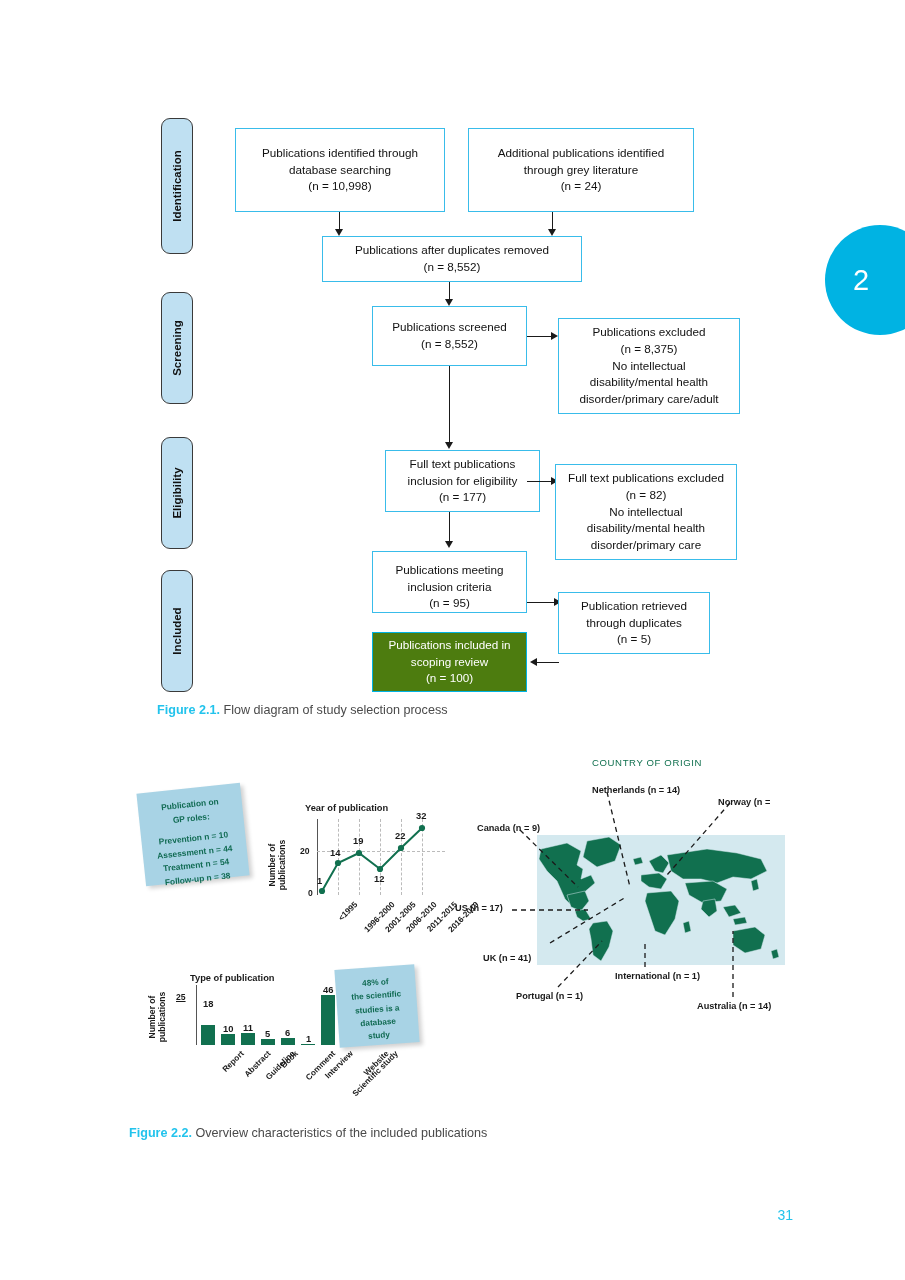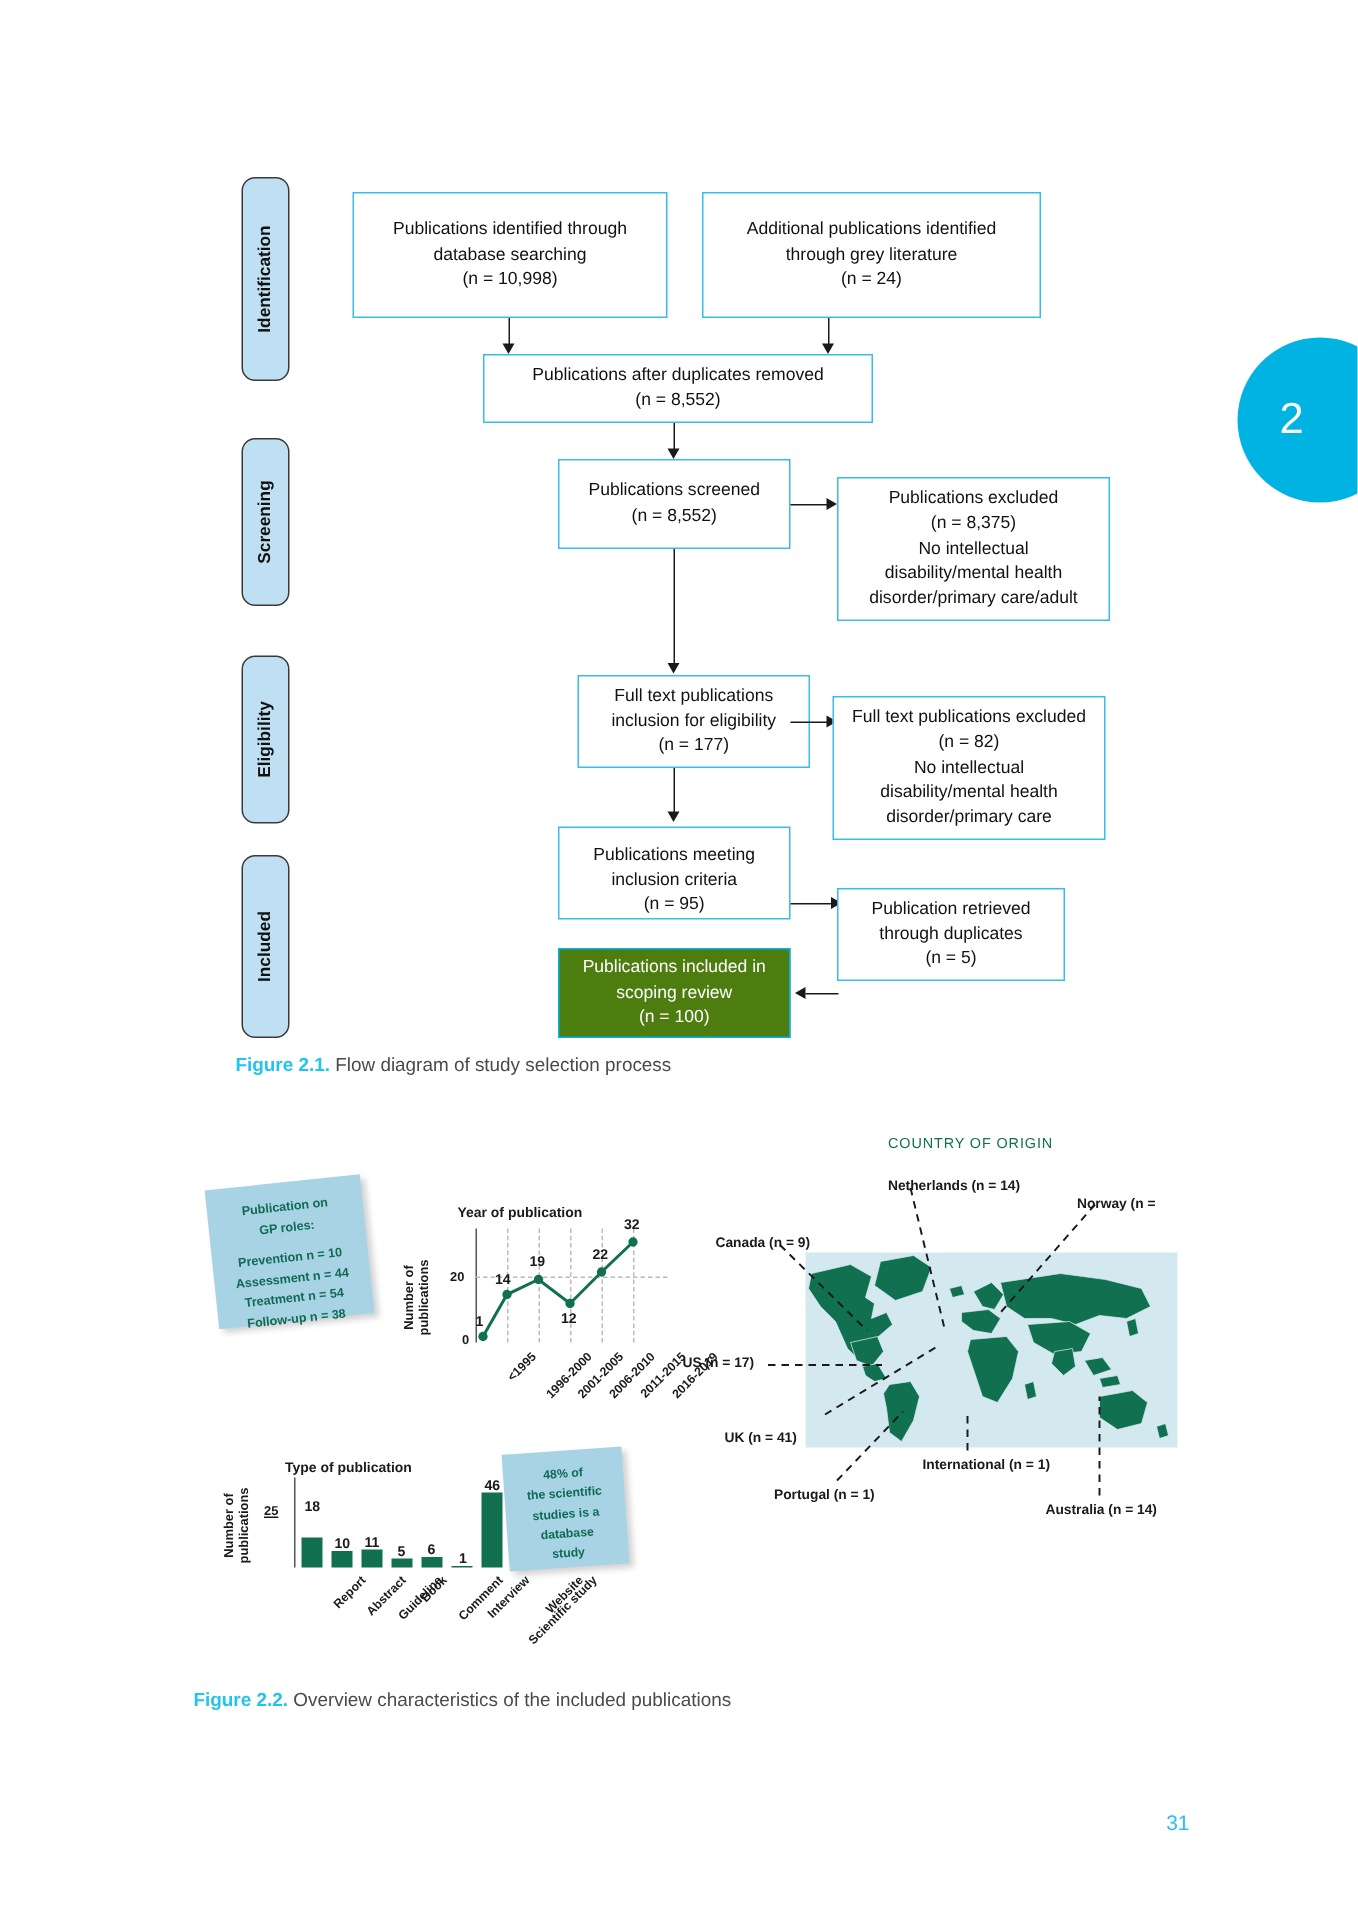--- a/index.html
+++ b/index.html
@@ -333,21 +333,21 @@
       <div class="cat-lbl" style="left:435px;top:165px;">2016-2019</div>
     </div>
 
     <div>
       <div class="chart-title" style="left:190px;top:238px;">Type of publication</div>
 
       <div class="axis-title rot" style="left:148px;top:320px;width:76px;">
         Number of<br>publications
       </div>
 
-      <div class="tick-lbl" style="left:176px;top:267px;text-decoration:underline;">25</div>
+      <div class="tick-lbl" style="left:176px;top:257px;text-decoration:underline;">25</div>
       <div class="axisline" style="left:196px;top:250px;width:1px;height:60px;"></div>
 
       <div class="bar" style="left:201px;top:290px;width:14px;height:20px;"></div>
       <div class="bar" style="left:221px;top:299px;width:14px;height:11px;"></div>
       <div class="bar" style="left:241px;top:298px;width:14px;height:12px;"></div>
       <div class="bar" style="left:261px;top:304px;width:14px;height:6px;"></div>
       <div class="bar" style="left:281px;top:303px;width:14px;height:7px;"></div>
       <div class="bar" style="left:301px;top:309px;width:14px;height:1px;"></div>
       <div class="bar" style="left:321px;top:260px;width:14px;height:50px;"></div>
       <div class="bar" style="left:341px;top:307px;width:14px;height:3px;"></div>

